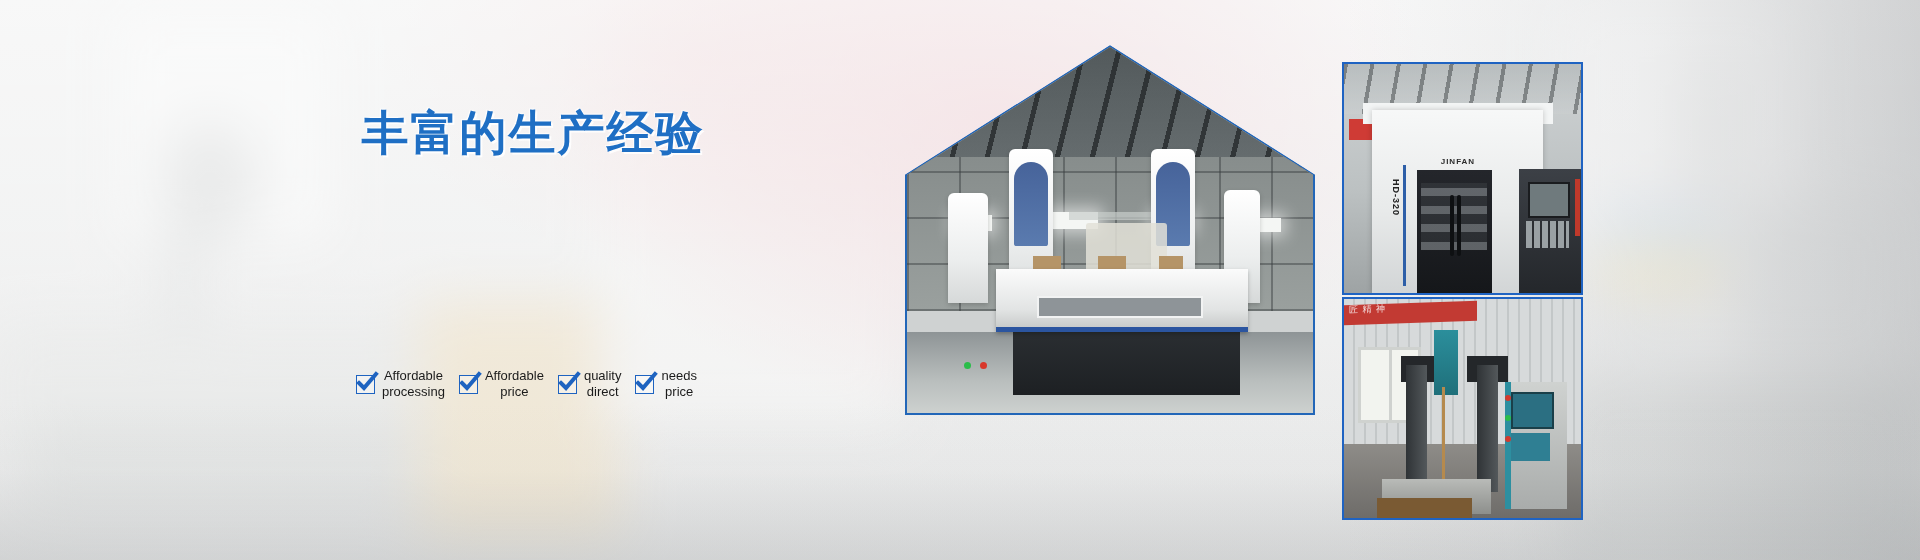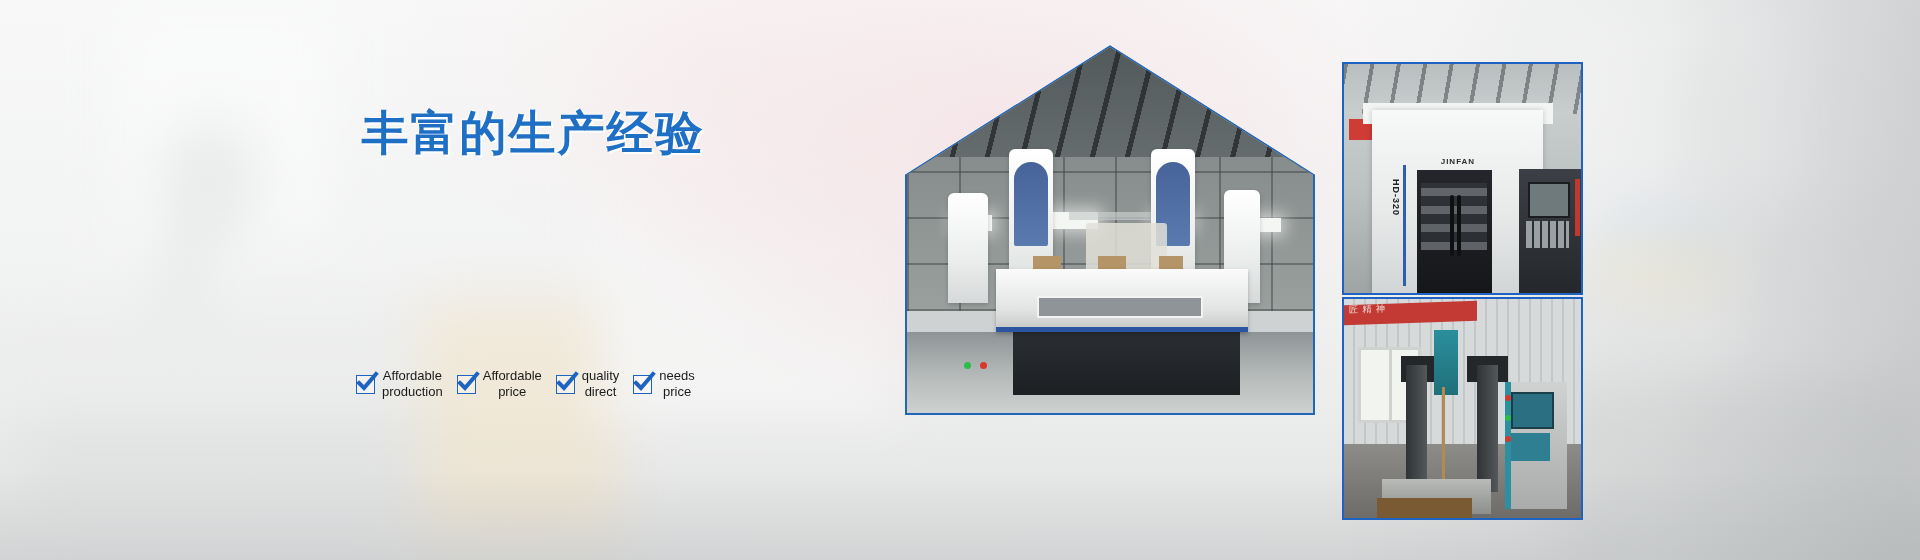--- a/index.html
+++ b/index.html
@@ -285,21 +285,21 @@
   <div class="features">
 
     <div class="feature">
       <span class="chk">
         <svg viewBox="0 0 24 24">
             <path d="M4 13 L9 18 L21 4" fill="none" stroke="#1e63c0" stroke-width="4" stroke-linecap="square"></path>
           </svg>
       </span>
       <span class="feature-label">
         <i>Affordable</i>
-        <i>production</i>
+        <i>processing</i>
       </span>
     </div>
 
     <div class="feature">
       <span class="chk">
         <svg viewBox="0 0 24 24">
             <path d="M4 13 L9 18 L21 4" fill="none" stroke="#1e63c0" stroke-width="4" stroke-linecap="square"></path>
           </svg>
       </span>
       <span class="feature-label">

